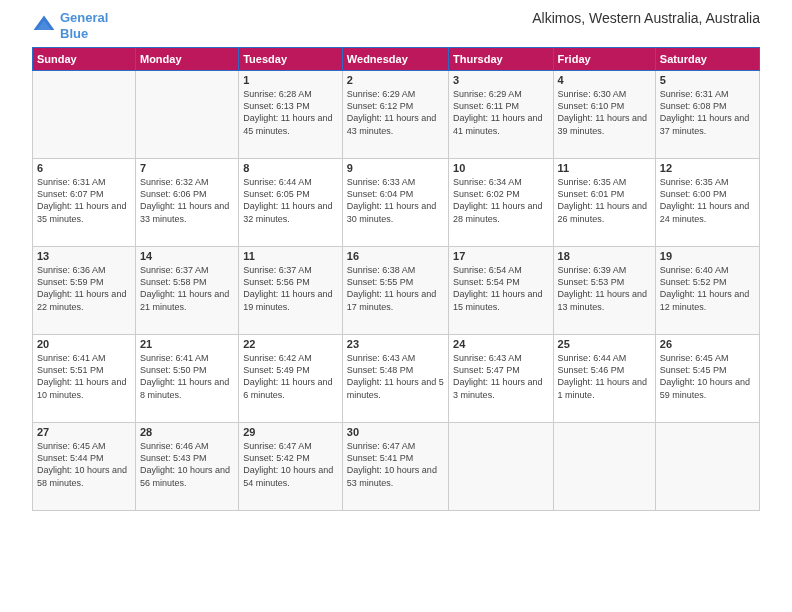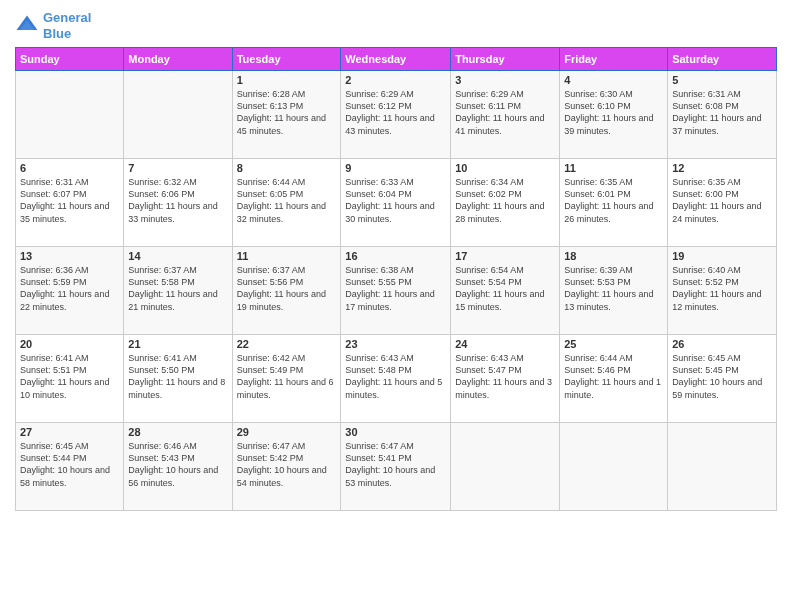--- a/index.html
+++ b/index.html
@@ -6,21 +6,21 @@
     body {
       width: 792px;
       height: 612px;
       font-family: Arial, Helvetica, sans-serif;
       background: #fff;
       overflow: hidden;
     }
     .page {
       width: 792px;
       height: 516px;
-      padding: 10px 15px;
+      padding: 10px 32px;
     }
     .header {
       display: flex;
       justify-content: space-between;
       align-items: flex-start;
       margin-bottom: 6px;
     }
     .logo {
       display: flex;
       align-items: center;
@@ -51,21 +51,21 @@
     .subtitle {
       font-size: 14px;
       color: #333;
     }
     .calendar {
       width: 100%;
       border-collapse: collapse;
       font-size: 9.5px;
     }
     .calendar thead th {
-      background-color: #d946ef;
+      background-color: #be185d;
       color: #fff;
       padding: 5px 4px;
       text-align: left;
       font-size: 11px;
       font-weight: bold;
       border: 1px solid #2a6bc5;
     }
     .calendar tbody td {
       border: 1px solid #ccc;
       vertical-align: top;
@@ -104,20 +104,21 @@
       <svg class="logo-icon" viewBox="0 0 30 30">
         <polygon points="15,2 28,20 2,20" fill="#3a7bd5"></polygon>
         <polygon points="15,8 24,20 6,20" fill="#5a9be5" opacity="0.5"></polygon>
       </svg>
       <div class="logo-text">
         <div><span>General</span></div>
         <div><span style="color:#4a90d9">Blue</span></div>
       </div>
     </div>
     <div class="title-block">
+      <div class="subtitle">Alkimos, Western Australia, Australia</div>
     </div>
   </div>
 
   <table class="calendar">
     <thead>
       <tr>
         <th>Sunday</th>
         <th>Monday</th>
         <th>Tuesday</th>
         <th>Wednesday</th>

